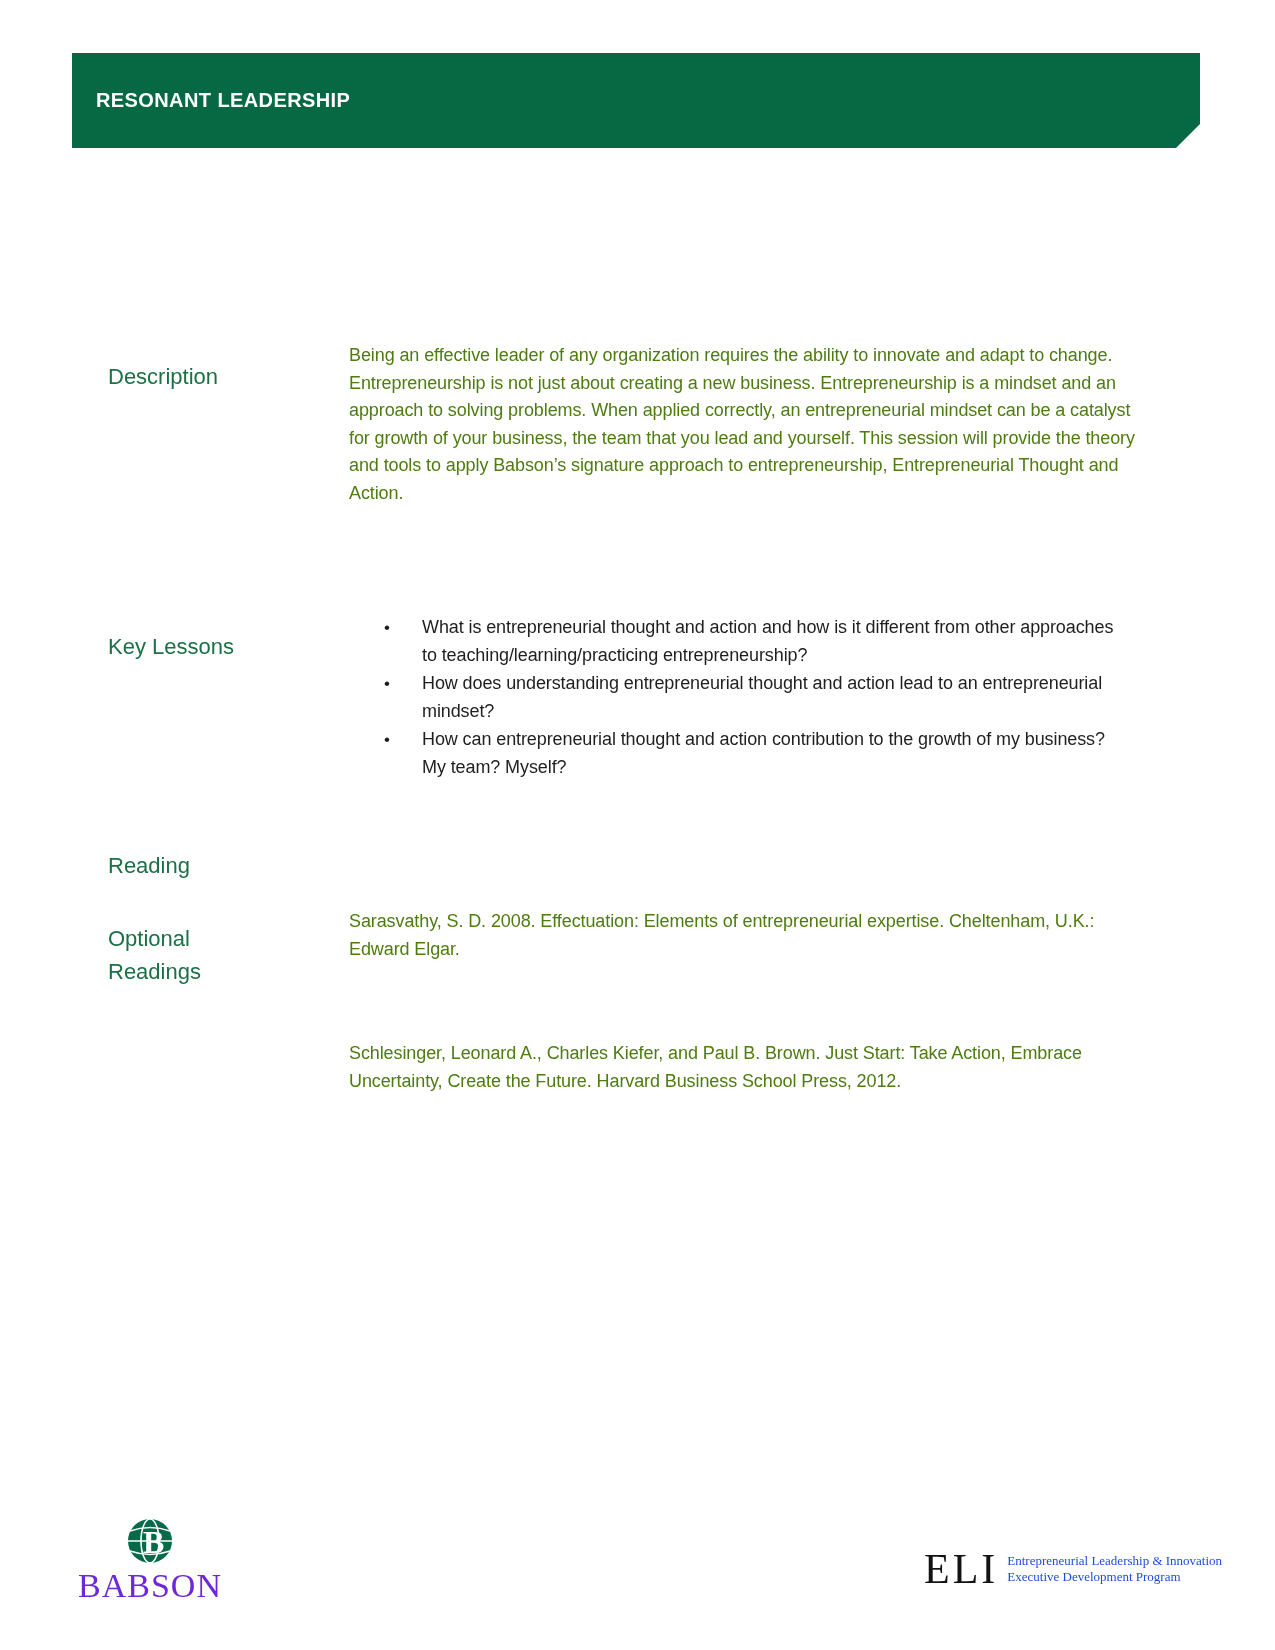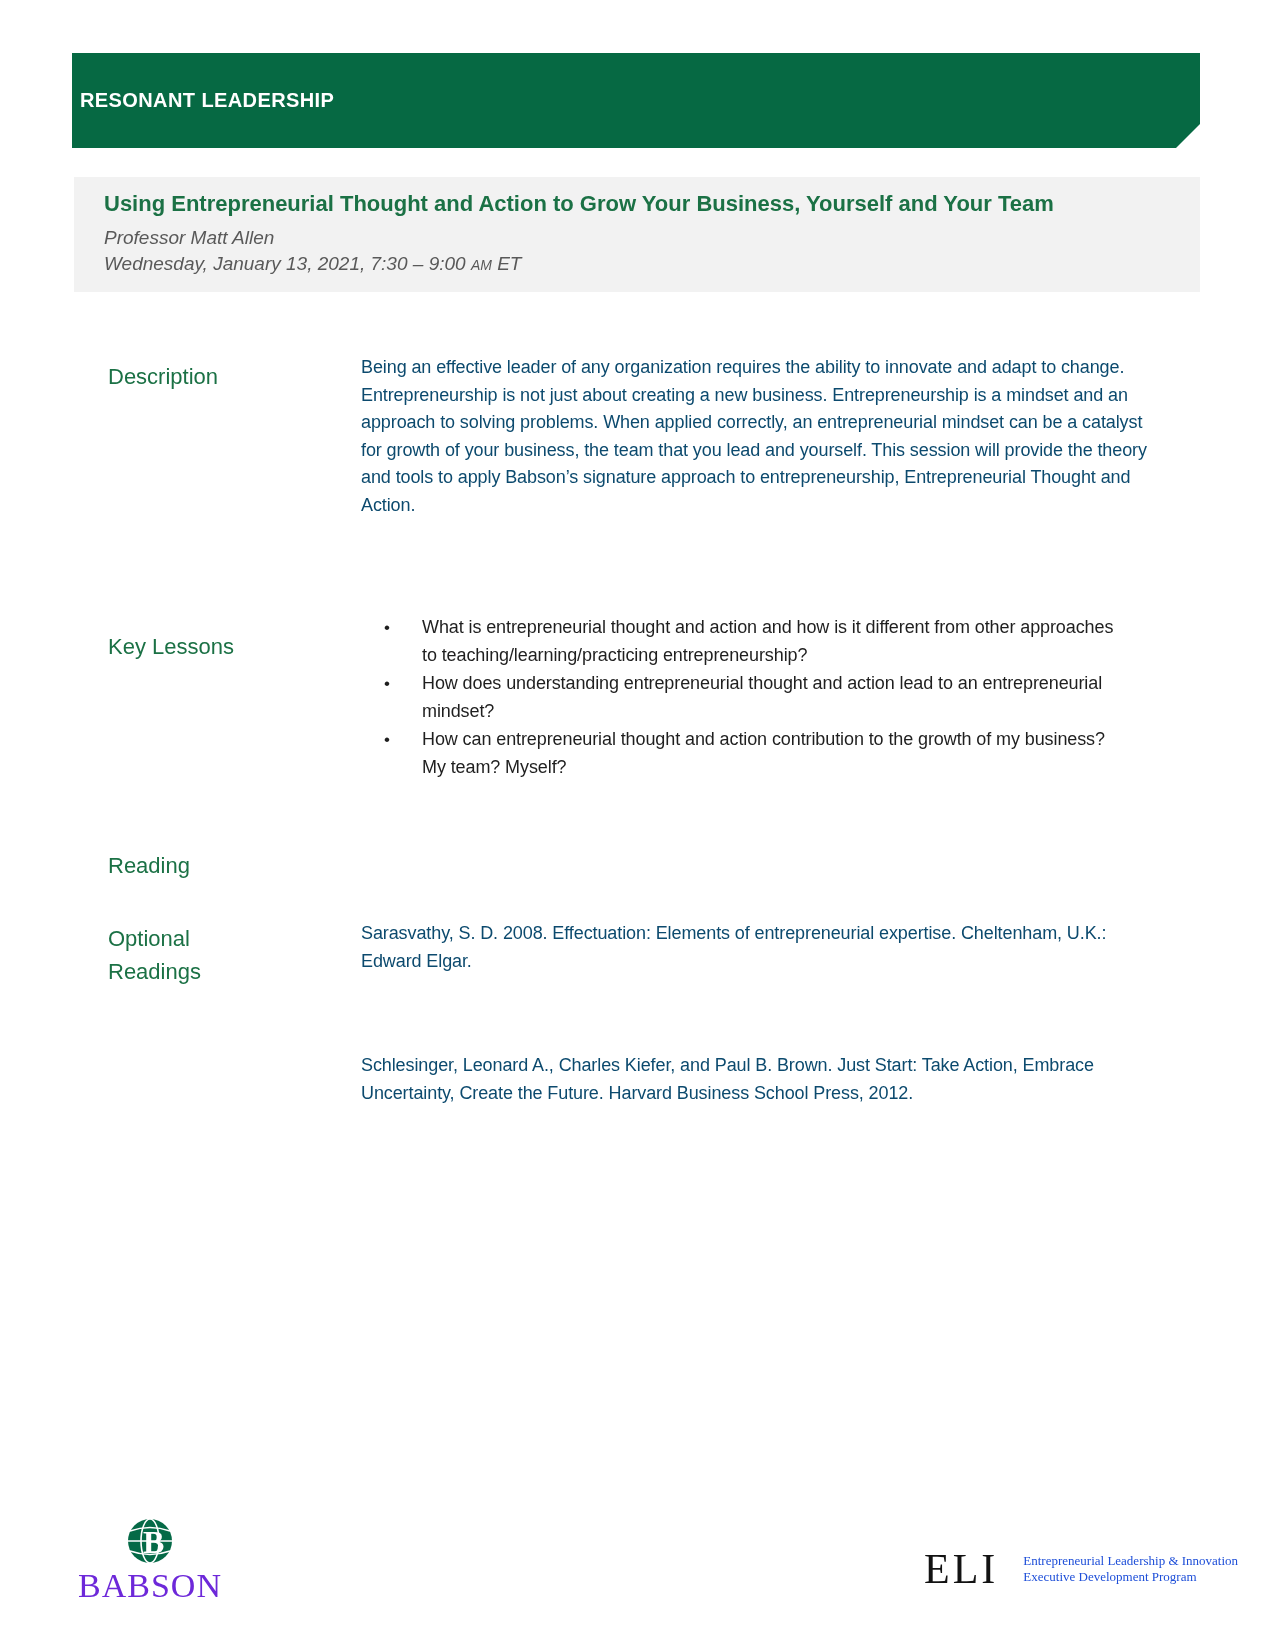--- a/index.html
+++ b/index.html
@@ -15,21 +15,21 @@
   
   .banner {
     position: absolute;
     left: 72px; top: 53px;
     width: 1128px; height: 95px;
     background: #066943;
     clip-path: polygon(0 0, 100% 0, 100% calc(100% - 24px), calc(100% - 24px) 100%, 0 100%);
     display: flex;
     align-items: center;
     box-sizing: border-box;
-    padding-left: 8px;
+    padding-left: 24px;
   }
   .banner h1 {
     margin: 0;
     color: #ffffff;
     font-size: 20px;
     font-weight: bold;
     letter-spacing: 0.4px;
   }
 
   
@@ -71,23 +71,23 @@
   }
   .desc-label    { top: 360px; }
   .kl-label      { top: 630px; }
   .reading-label { top: 818px; margin-top: 31px; }
   .optional-label{ top: 922px; width: 160px; }
 
   
   .body-text {
     font-size: 18px;
     line-height: 27.5px;
-    color: #0c4a6e;
+    color: #4d7c0f;
     letter-spacing: -0.1px;
-    margin: 12px;
+    margin: 0;
   }
   .desc-text     { position: absolute; left: 349px; top: 342px; width: 790px; }
   .reading-text  { position: absolute; left: 349px; top: 806px; width: 790px; }
   .optional-texts{ position: absolute; left: 349px; top: 908px; width: 790px; }
   .optional-texts p + p { margin-top: 77px; }
 
   
   .kl-list {
     position: absolute;
     left: 384px; top: 614px;
@@ -119,21 +119,20 @@
     font-size: 34px;
     letter-spacing: 1px;
     color: #6d28d9;
     white-space: nowrap;
   }
   .eli {
     position: absolute;
     left: 924px; top: 1549px;
     display: flex;
     align-items: center;
-    gap: 16px;
   }
   .eli-abbr {
     font-family: "Liberation Serif", serif;
     font-size: 42px;
     line-height: 40px;
     letter-spacing: 3px;
     color: #121212;
   }
   .eli-lines {
     display: flex;
@@ -148,25 +147,20 @@
 </style>
 </head>
 <body>
 
 <div class="page">
 
   <header class="banner">
     <h1>RESONANT LEADERSHIP</h1>
   </header>
 
-  <section class="session-header">
-    <h2>Using Entrepreneurial Thought and Action to Grow Your Business, Yourself and Your Team</h2>
-    <p class="professor">Professor Matt Allen</p>
-    <p class="datetime"><span>Wednesday, January 13, 2021, 7:30 – 9:00 </span><span class="meridiem">AM</span><span> ET</span></p>
-  </section>
 
   <div class="label desc-label">Description</div>
   <p class="body-text desc-text">Being an effective leader of any organization requires the ability to innovate and adapt to change.  Entrepreneurship is not just about creating a new business.  Entrepreneurship is a mindset and an approach to solving problems.  When applied correctly, an entrepreneurial mindset can be a catalyst for growth of your business, the team that you lead and yourself.  This session will provide the theory and tools to apply Babson’s signature approach to entrepreneurship, Entrepreneurial Thought and Action.</p>
 
   <div class="label kl-label">Key Lessons</div>
   <ul class="kl-list">
     <li>
       <span class="bullet">•</span>
       <span class="li-text">What is entrepreneurial thought and action and how is it different from other approaches to teaching/learning/practicing entrepreneurship?</span>
     </li>

